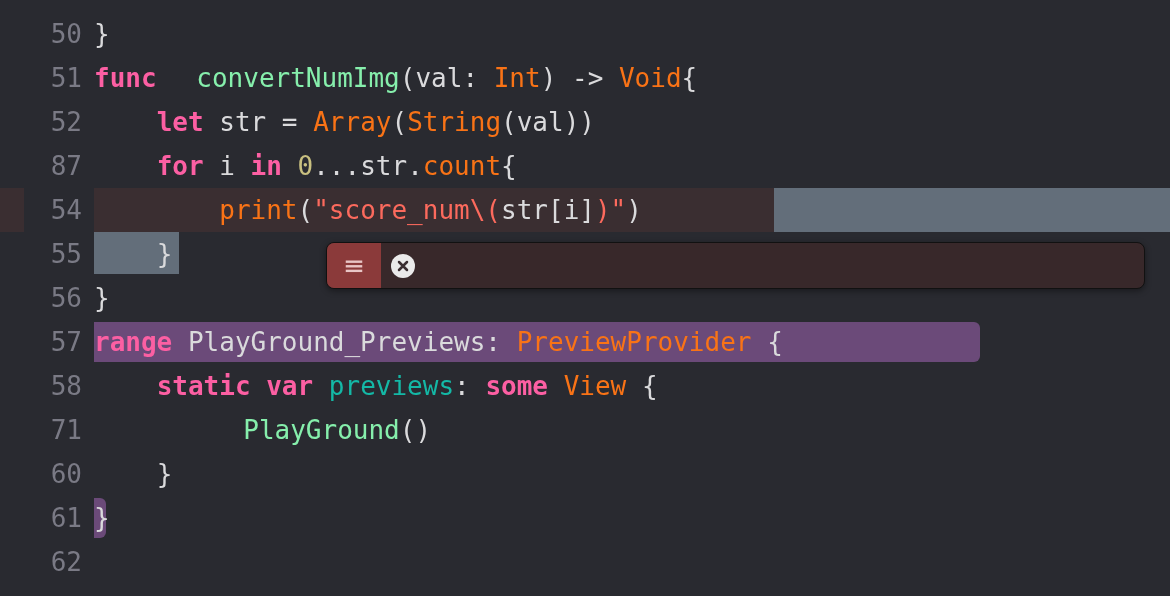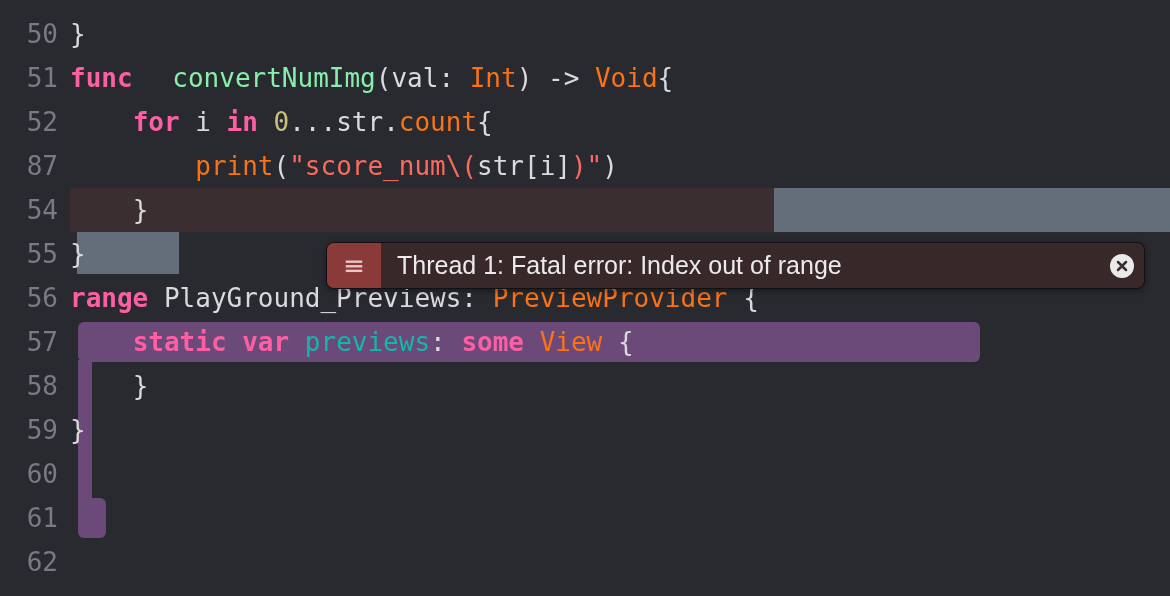--- a/index.html
+++ b/index.html
@@ -11,20 +11,21 @@
     background: #292A30;
     font-family: "SF Mono", Menlo, Consolas, monospace;
     font-size: 26px;
     color: #d5d5dd;
     overflow: hidden;
   }
   .editor {
     position: relative;
     display: flex;
     height: 100%;
+    padding-left: 24px;
   }
   .gutter {
     width: 70px;
     padding-top: 12px;
     padding-right: 12px;
     text-align: right;
     color: #7a7a85;
     user-select: none;
     background: #292A30;
     position: relative;
@@ -151,63 +152,64 @@
   <div class="gutter">
     <div class="line-row">50</div>
     <div class="line-row">51</div>
     <div class="line-row">52</div>
     <div class="line-row">87</div>
     <div class="line-row">54</div>
     <div class="line-row">55</div>
     <div class="line-row">56</div>
     <div class="line-row">57</div>
     <div class="line-row">58</div>
-    <div class="line-row">59</div>
+    <div class="line-row">71</div>
     <div class="line-row">60</div>
     <div class="line-row">61</div>
     <div class="line-row">62</div>
   </div>
 
   <div class="code">
 
     <div class="line-row"><span class="ident">}</span></div>
 
     <div class="line-row"><span class="kw">func</span> <span class="fn">convertNumImg</span><span class="punc">(</span><span class="ident">val</span><span class="punc">: </span><span class="type">Int</span><span class="punc">) -&gt; </span><span class="type">Void</span><span class="punc">{</span></div>
 
+    <div class="line-row">    <span class="kw">let</span> <span class="ident">str</span><span class="punc"> = </span><span class="type">Array</span><span class="punc">(</span><span class="type">String</span><span class="punc">(</span><span class="ident">val</span><span class="punc">))</span></div>
 
     <div class="line-row">    <span class="kw">for</span> <span class="ident">i</span> <span class="kw">in</span> <span class="num">0</span><span class="punc">...</span><span class="ident">str</span><span class="punc">.</span><span class="type">count</span><span class="punc">{</span></div>
 
     <div class="line-row">        <span class="type">print</span><span class="punc">(</span><span class="str">"score_num</span><span class="str">\(</span><span class="interp">str[i]</span><span class="str">)</span><span class="str">"</span><span class="punc">)</span></div>
 
     <div class="line-row">    <span class="ident">}</span></div>
 
     <div class="line-row"><span class="ident">}</span></div>
 
     <div class="line-row"><span class="kw">range</span> <span class="ident">PlayGround_Previews</span><span class="punc">: </span><span class="type">PreviewProvider</span><span class="punc"> {</span></div>
 
     <div class="line-row">    <span class="kw">static</span> <span class="kw">var</span> <span class="prop">previews</span><span class="punc">: </span><span class="kw">some</span> <span class="type">View</span><span class="punc"> {</span></div>
 
+    <div class="line-row">        <span class="fn">PlayGround</span><span class="punc">()</span></div>
 
     <div class="line-row">    <span class="ident">}</span></div>
 
     <div class="line-row"><span class="ident">}</span></div>
 
     <div class="line-row"><span class="ident"></span></div>
 
   </div>
 
   <div class="error-banner">
     <div class="error-stripe">
       <svg viewBox="0 0 24 24">
         <rect x="3" y="6" width="18" height="2.6" fill="#E9C6C6"></rect>
         <rect x="3" y="11" width="18" height="2.6" fill="#E9C6C6"></rect>
         <rect x="3" y="16" width="18" height="2.6" fill="#E9C6C6"></rect>
       </svg>
     </div>
-    <div class="error-text">Thread 1: Fatal error: Index out of range</div>
     <div class="error-close">
       <div class="circle">
         <svg viewBox="0 0 12 12">
             <path d="M2 2 L10 10 M10 2 L2 10" stroke="#3A2E31" stroke-width="2.5" stroke-linecap="round"></path>
           </svg>
       </div>
     </div>
   </div>
 
 </div>

